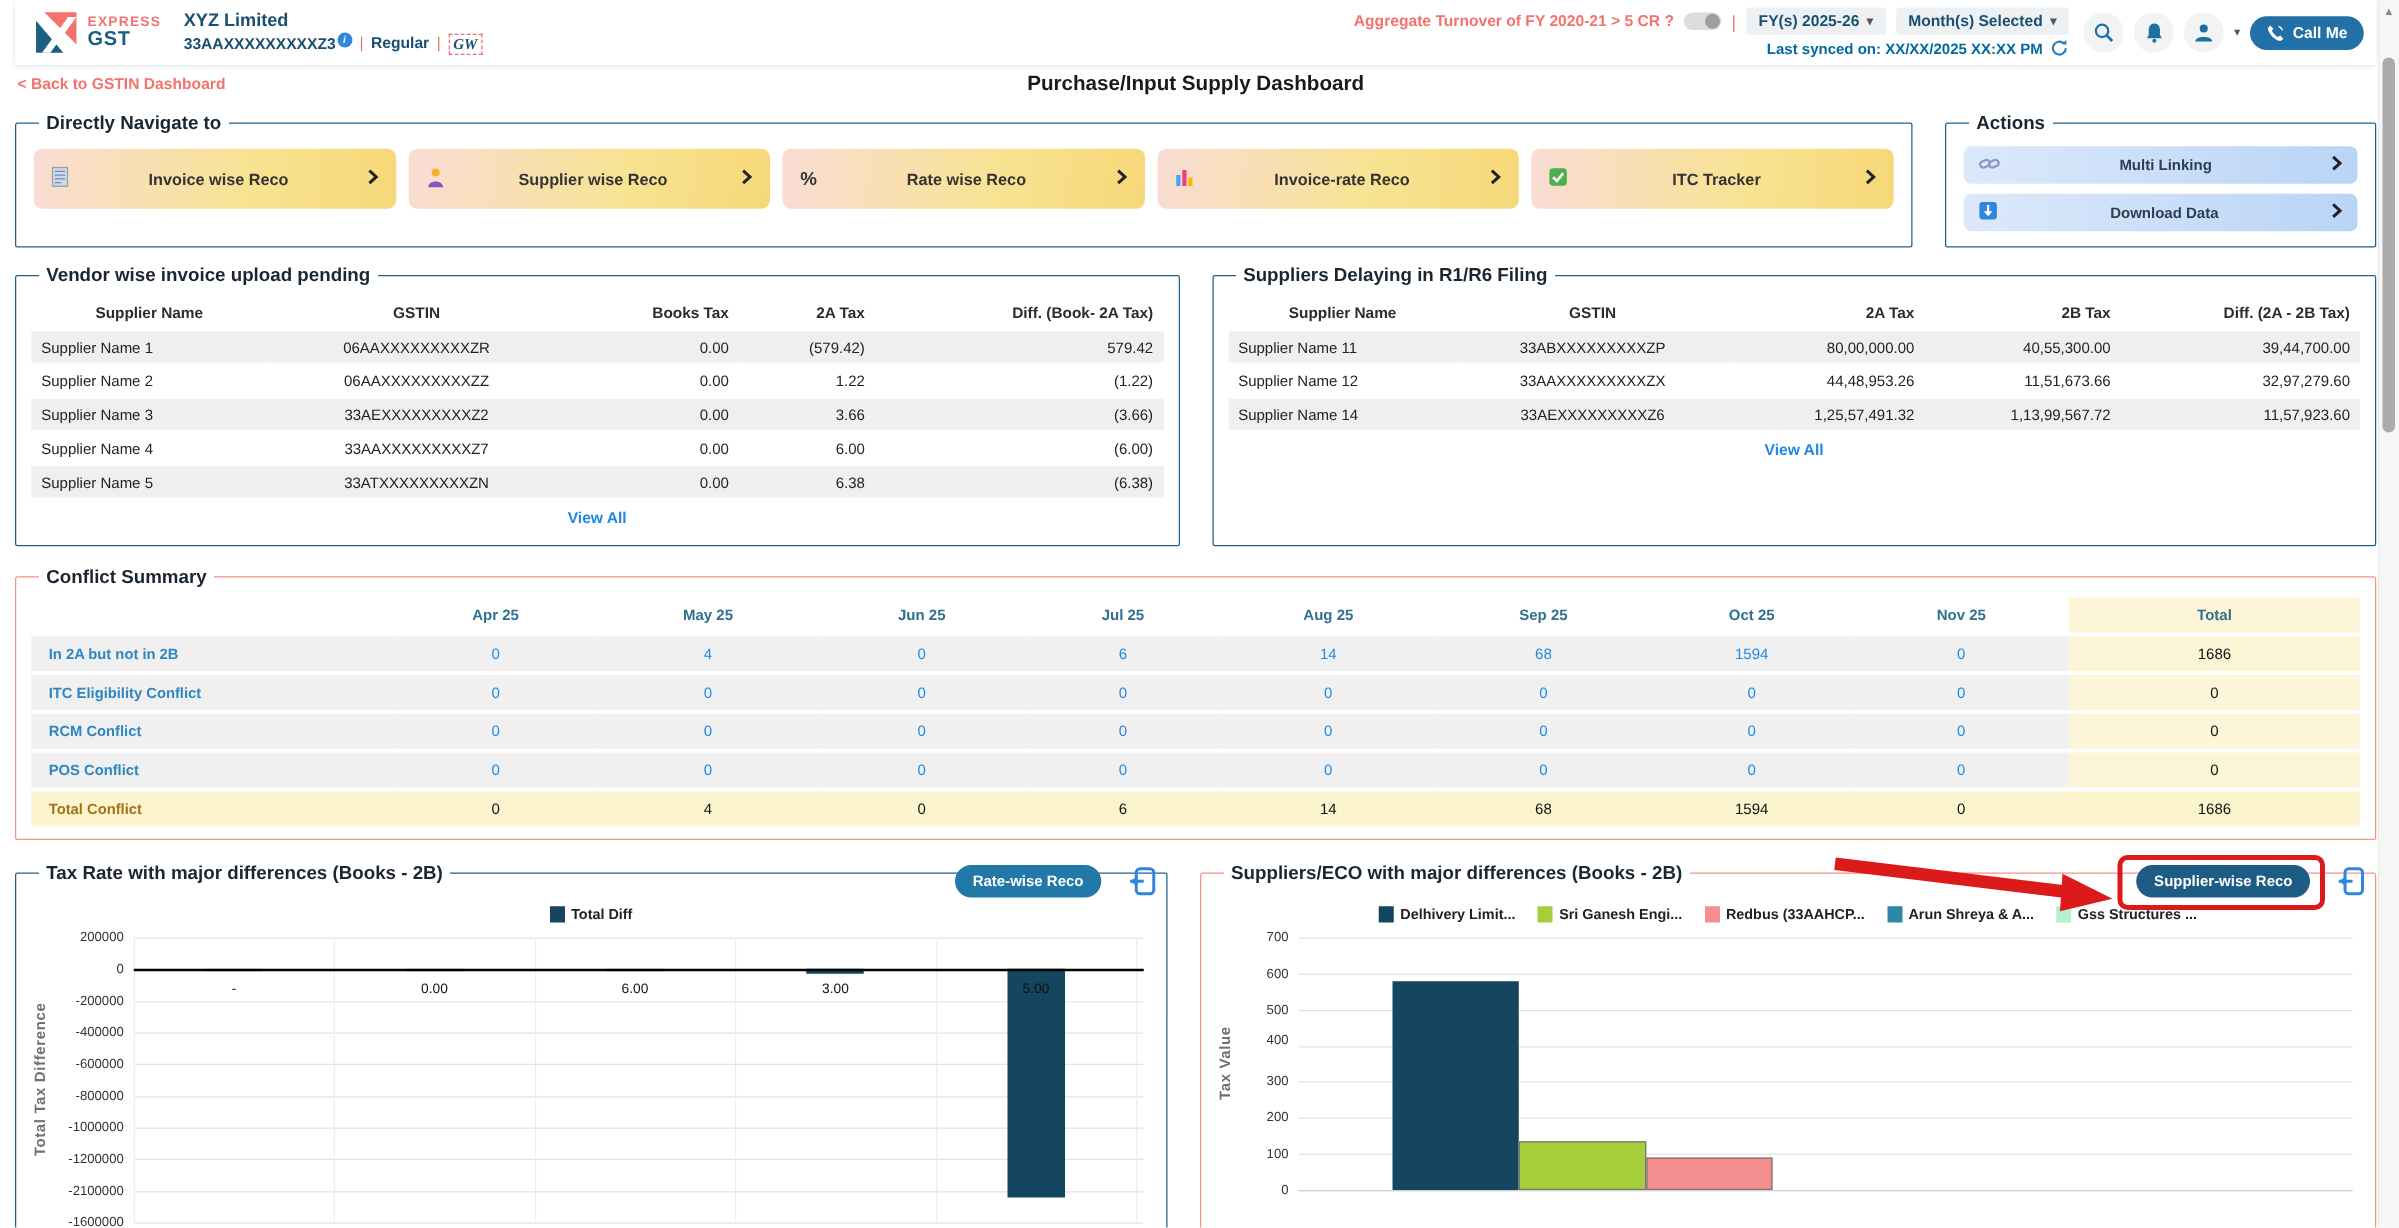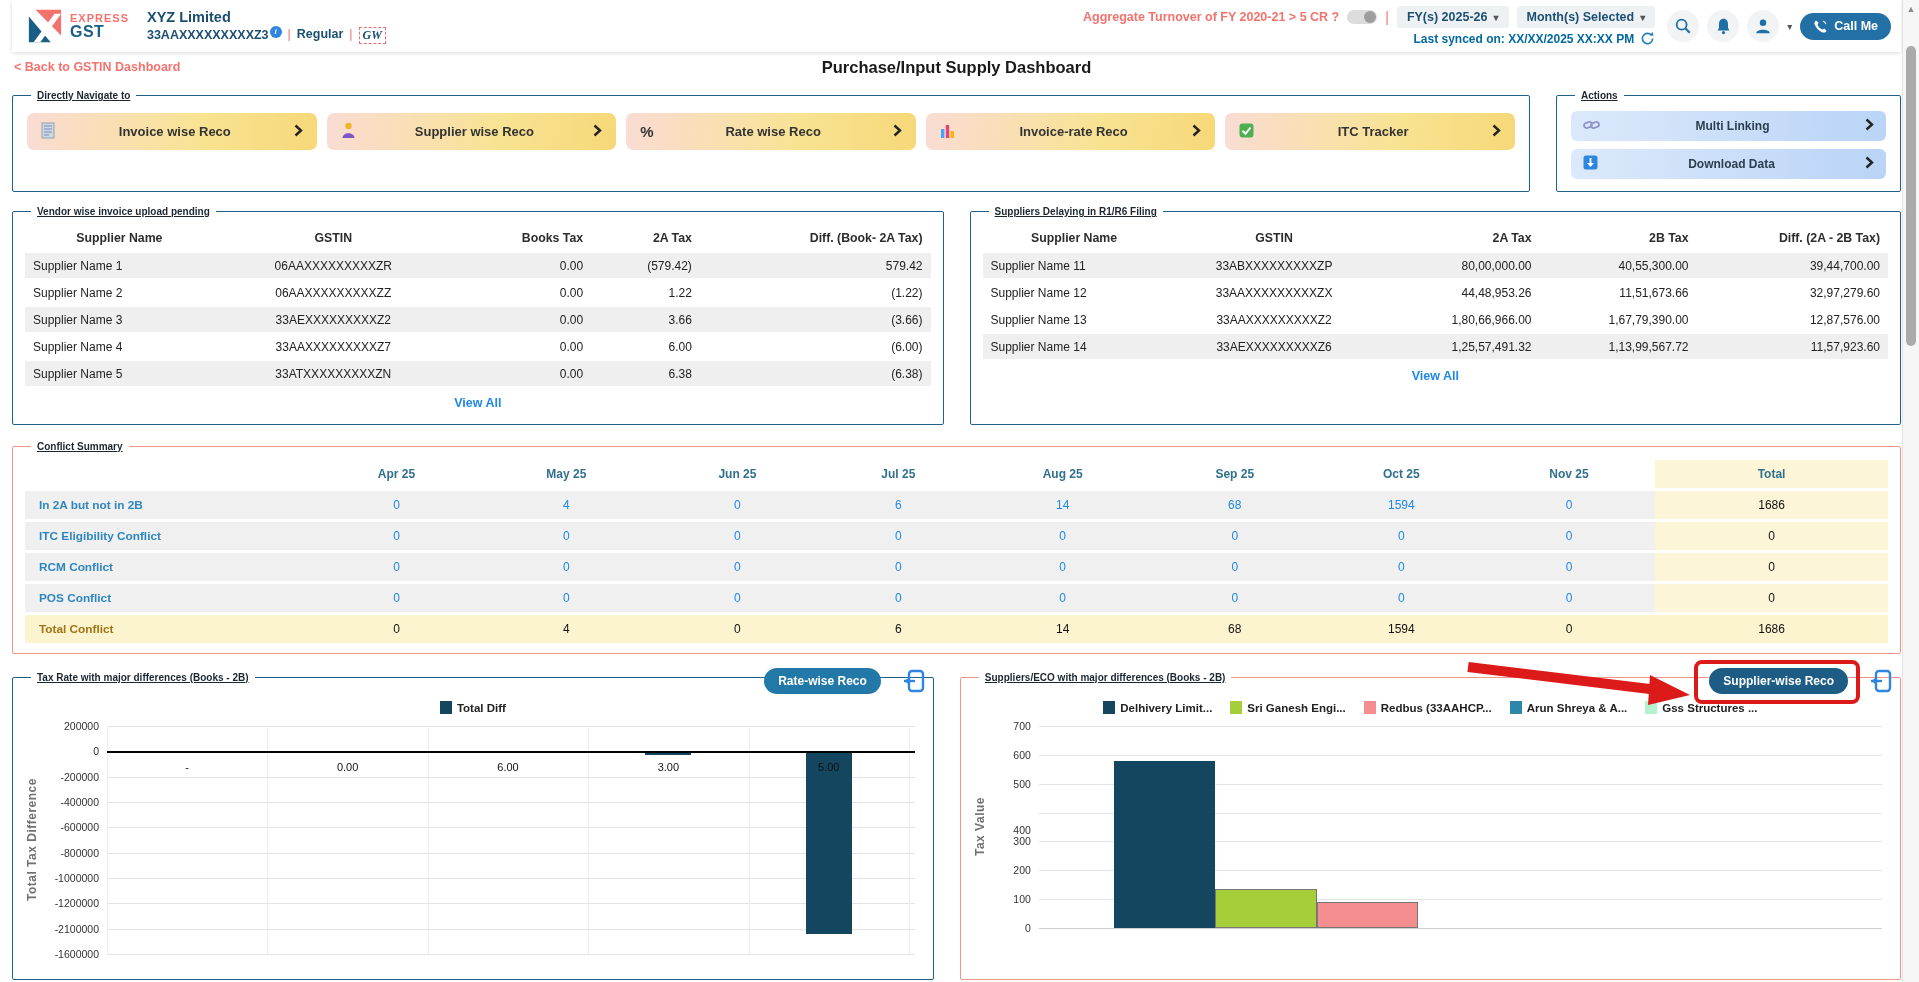--- a/index.html
+++ b/index.html
@@ -50,26 +50,26 @@
   
   .titlebar { position:relative; height:30px; display:flex; align-items:center; justify-content:center; }
   .back-link { position:absolute; left:2px; color:#f4726d; font-size:12.5px; font-weight:700;
     text-decoration:none; cursor:pointer; }
   .page-title { font-size:16.5px; font-weight:700; color:#1a1a1a; }
 
   
   fieldset.fs { border:1.6px solid #1f618d; border-radius:2px; padding:8px 12px 10px;
     position:relative; background:#fff; }
   fieldset.fs.red { border-color:#f1948a; }
-  fieldset.fs legend { font-size:10px; font-weight:700; color:#1b2631; padding:0 6px; margin-left:6px;text-decoration:underline; }
+  fieldset.fs legend { font-size:15px; font-weight:700; color:#1b2631; padding:0 6px; margin-left:6px; }
 
   .row1 { display:flex; gap:26px; margin-top:8px; }
   .fs-navigate { flex:1; }
   .nav-btns { display:flex; gap:10px; padding:4px 2px; }
-  .nav-btn { flex:1; height:37px; border:none; border-radius:7px; cursor:pointer;
+  .nav-btn { flex:1; height:48px; border:none; border-radius:7px; cursor:pointer;
     background:linear-gradient(95deg,#f9dcd4 0%,#f8e392 60%,#f6d878 100%);
     display:flex; align-items:center; padding:0 14px; gap:6px; font-family:inherit; }
   .nav-btn .lbl { flex:1; text-align:center; font-size:13px; font-weight:700; color:#333; }
   .fs-actions { width:345px; }
   .act-btns { display:flex; flex-direction:column; gap:8px; padding:2px; }
   .act-btn { height:30px; border:none; border-radius:6px; cursor:pointer;
     background:linear-gradient(95deg,#dcE9fb 0%,#b9d4f6 100%);
     display:flex; align-items:center; padding:0 12px; gap:6px; font-family:inherit; }
   .act-btn .lbl { flex:1; text-align:center; font-size:12px; font-weight:700; color:#2c3e50; }
 
@@ -389,27 +389,20 @@
                 <td class="r">80,00,000.00</td>
                 <td class="r">40,55,300.00</td>
                 <td class="r">39,44,700.00</td>
               </tr>
               <tr>
                 <td class="l">Supplier Name 12</td>
                 <td class="c">33AAXXXXXXXXXZX</td>
                 <td class="r">44,48,953.26</td>
                 <td class="r">11,51,673.66</td>
                 <td class="r">32,97,279.60</td>
-              </tr>
-              <tr>
-                <td class="l">Supplier Name 13</td>
-                <td class="c">33AAXXXXXXXXXZ2</td>
-                <td class="r">1,80,66,966.00</td>
-                <td class="r">1,67,79,390.00</td>
-                <td class="r">12,87,576.00</td>
               </tr>
               <tr class="odd">
                 <td class="l">Supplier Name 14</td>
                 <td class="c">33AEXXXXXXXXXZ6</td>
                 <td class="r">1,25,57,491.32</td>
                 <td class="r">1,13,99,567.72</td>
                 <td class="r">11,57,923.60</td>
               </tr>
             </tbody>
           </table>
@@ -603,21 +596,21 @@
             <span>Gss Structures ...</span>
           </span>
         </div>
       <div class="chart">
         <div class="ylab">Tax Value</div>
         <div class="plotwrap">
           <div class="yticks" id="yticks1" style="width:46px">
               <div class="ytick" style="top: -6px;">700</div>
               <div class="ytick" style="top: 22.8571px;">600</div>
               <div class="ytick" style="top: 51.7143px;">500</div>
-              <div class="ytick" style="top: 98px;">400</div>
+              <div class="ytick" style="top: 76px;">400</div>
               <div class="ytick" style="top: 109.429px;">300</div>
               <div class="ytick" style="top: 138.286px;">200</div>
               <div class="ytick" style="top: 167.143px;">100</div>
               <div class="ytick" style="top: 196px;">0</div>
             </div>
           <div class="plot" id="plot1" style="height:202px">
               <div class="gridline" style="top: 0px;"></div>
               <div class="gridline" style="top: 28.8571px;"></div>
               <div class="gridline" style="top: 57.7143px;"></div>
               <div class="gridline" style="top: 86.5714px;"></div>

